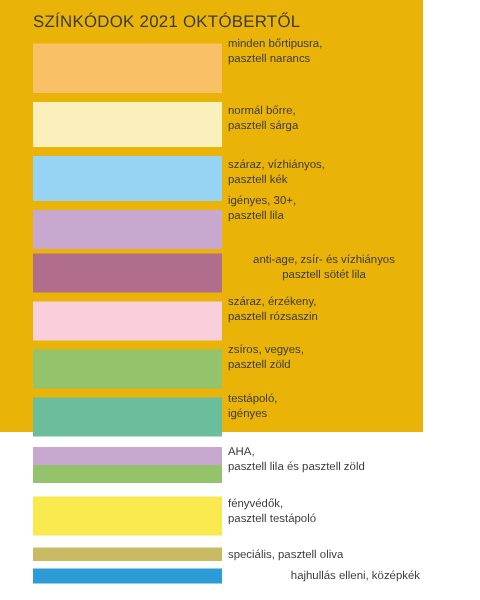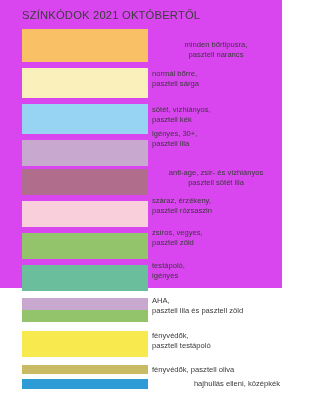--- a/index.html
+++ b/index.html
@@ -12,21 +12,21 @@
     height: 400px;
     overflow: hidden;
     font-family: "Liberation Sans", sans-serif;
     color: #3a3a3a;
     position: relative;
   }
   #legend-page {
     position: relative;
     width: 282px;
     height: 288px;
-    background: #d946ef;
+    background: #eab308;
   }
   #page-title {
     position: absolute;
     left: 22px;
     top: 9px;
     font-size: 11.2px;
     letter-spacing: 0.2px;
     color: #3c3c3c;
     white-space: nowrap;
     font-weight: 400;
@@ -61,35 +61,35 @@
 
 <div id="legend-page">
 
   <div id="page-title">SZÍNKÓDOK 2021 OKTÓBERTŐL</div>
 
   <div id="rows-container">
       <div class="legend-row" style="top: 0px;">
         <div class="swatch-stack" style="top: 29px;">
           <div class="swatch" title="pasztell narancs" style="background: rgb(249, 192, 101); height: 33px;"></div>
         </div>
-        <div class="row-label" style="top: 40px; text-align: center;">minden bőrtipusra,
+        <div class="row-label" style="top: 24px;">minden bőrtipusra,
 pasztell narancs</div>
       </div>
       <div class="legend-row" style="top: 0px;">
         <div class="swatch-stack" style="top: 68px;">
           <div class="swatch" title="pasztell sárga" style="background: rgb(250, 240, 188); height: 30px;"></div>
         </div>
         <div class="row-label" style="top: 69px;">normál bőrre,
 pasztell sárga</div>
       </div>
       <div class="legend-row" style="top: 0px;">
         <div class="swatch-stack" style="top: 104px;">
           <div class="swatch" title="pasztell kék" style="background: rgb(151, 211, 242); height: 30px;"></div>
         </div>
-        <div class="row-label" style="top: 105px;">sötét, vízhiányos,
+        <div class="row-label" style="top: 105px;">száraz, vízhiányos,
 pasztell kék</div>
       </div>
       <div class="legend-row" style="top: 0px;">
         <div class="swatch-stack" style="top: 140px;">
           <div class="swatch" title="pasztell lila" style="background: rgb(201, 168, 207); height: 26px;"></div>
         </div>
         <div class="row-label" style="top: 129px;">igényes, 30+,
 pasztell lila</div>
       </div>
       <div class="legend-row" style="top: 0px;">
@@ -132,21 +132,21 @@
         <div class="swatch-stack" style="top: 331px;">
           <div class="swatch" title="pasztell napsárga" style="background: rgb(248, 233, 79); height: 26px;"></div>
         </div>
         <div class="row-label" style="top: 331px;">fényvédők,
 pasztell testápoló</div>
       </div>
       <div class="legend-row" style="top: 0px;">
         <div class="swatch-stack" style="top: 365px;">
           <div class="swatch" title="pasztell oliva" style="background: rgb(201, 187, 99); height: 9px;"></div>
         </div>
-        <div class="row-label" style="top: 365px;">fényvédők, pasztell oliva</div>
+        <div class="row-label" style="top: 365px;">speciális, pasztell oliva</div>
       </div>
       <div class="legend-row" style="top: 0px;">
         <div class="swatch-stack" style="top: 379px;">
           <div class="swatch" title="középkék" style="background: rgb(45, 155, 214); height: 10px;"></div>
         </div>
         <div class="row-label" style="top: 379px; text-align: right;">hajhullás elleni, középkék</div>
       </div>
     </div>
 
 </div>

